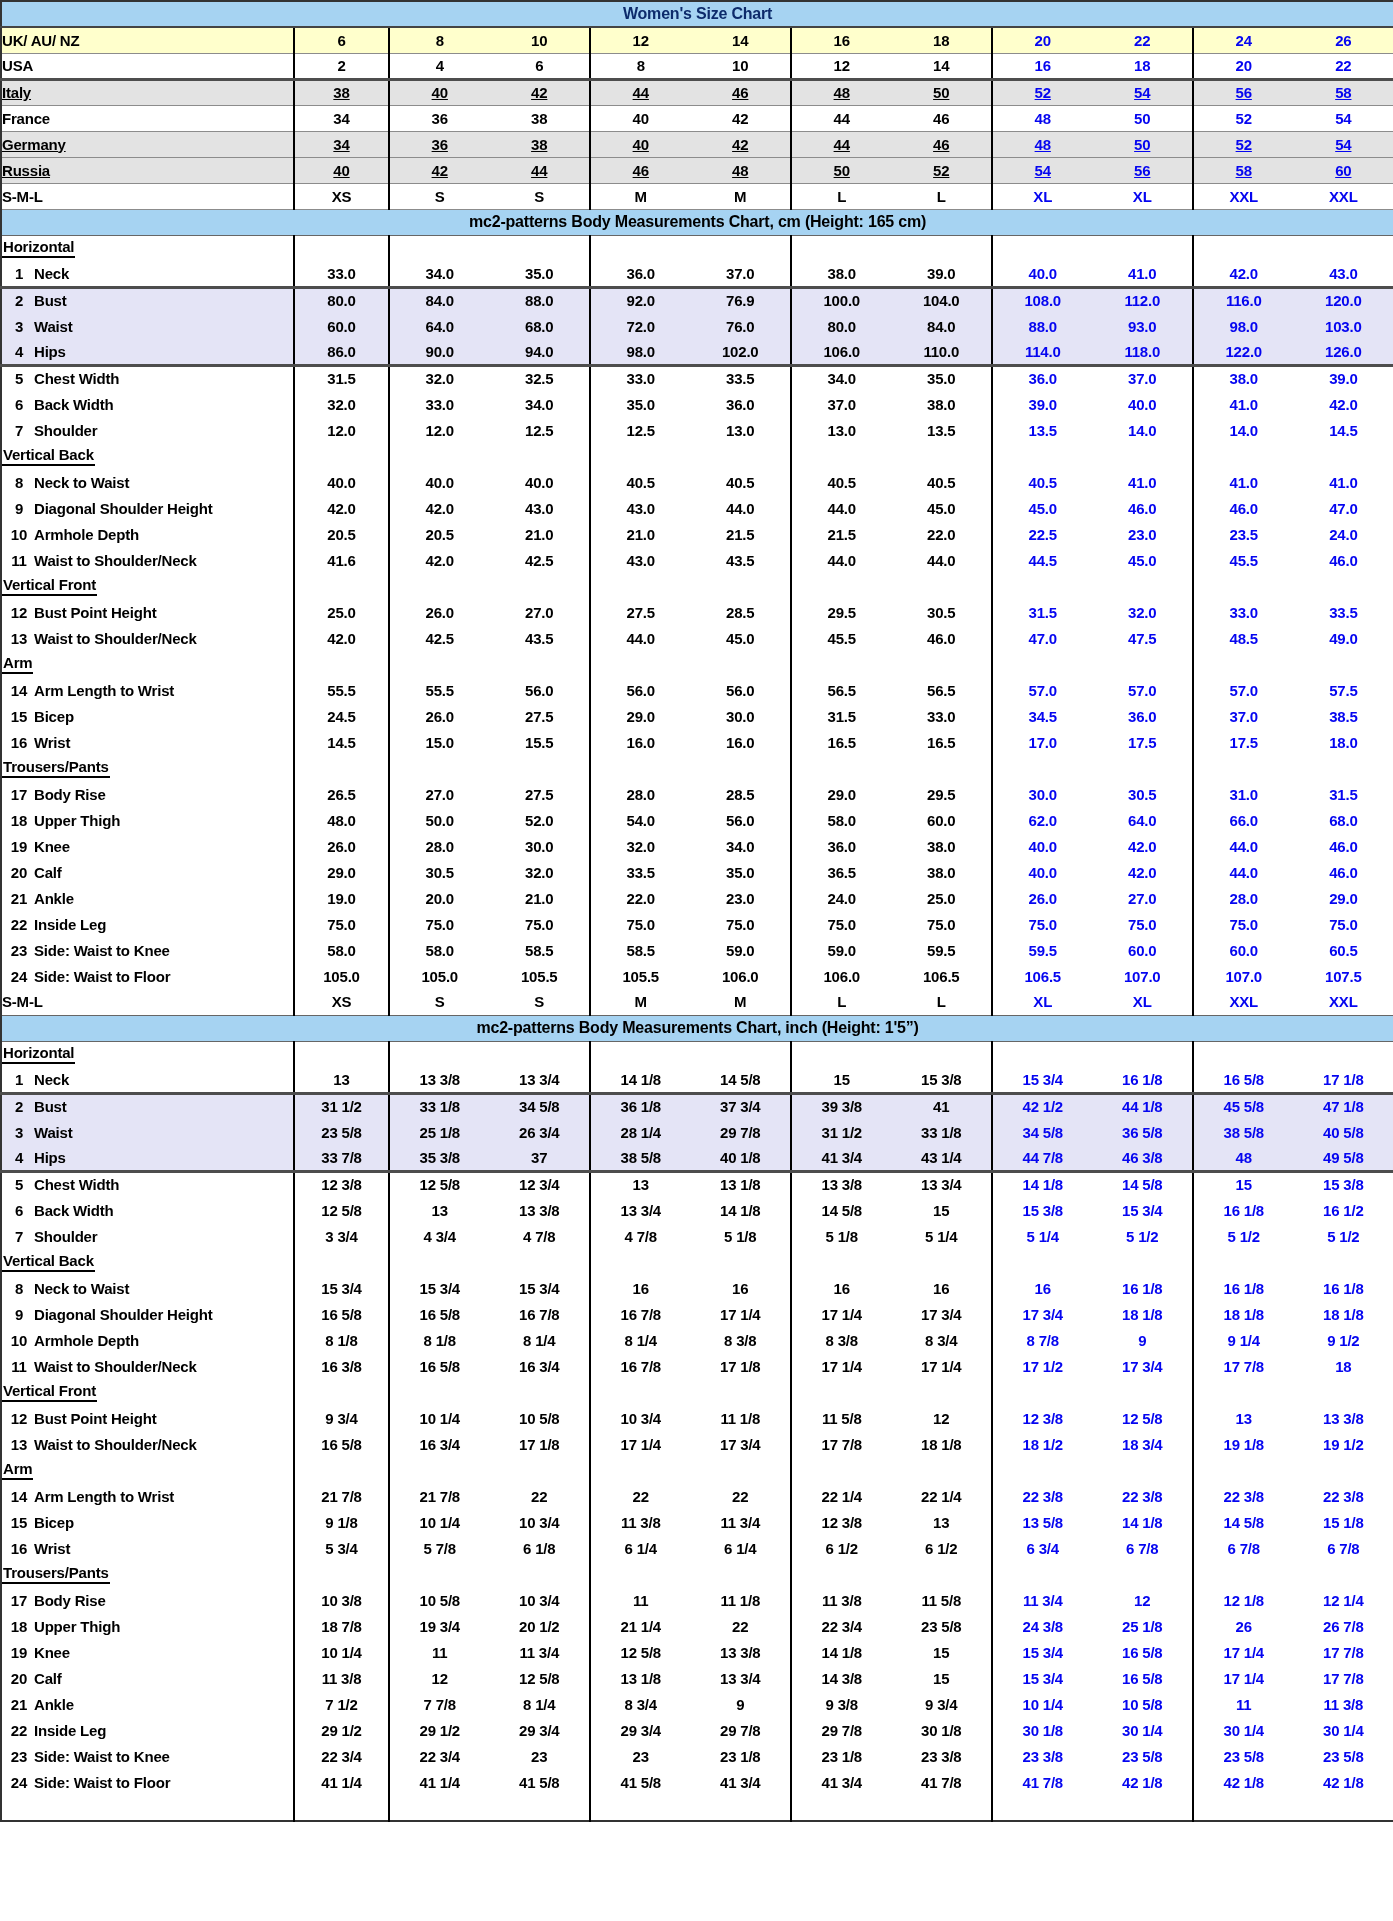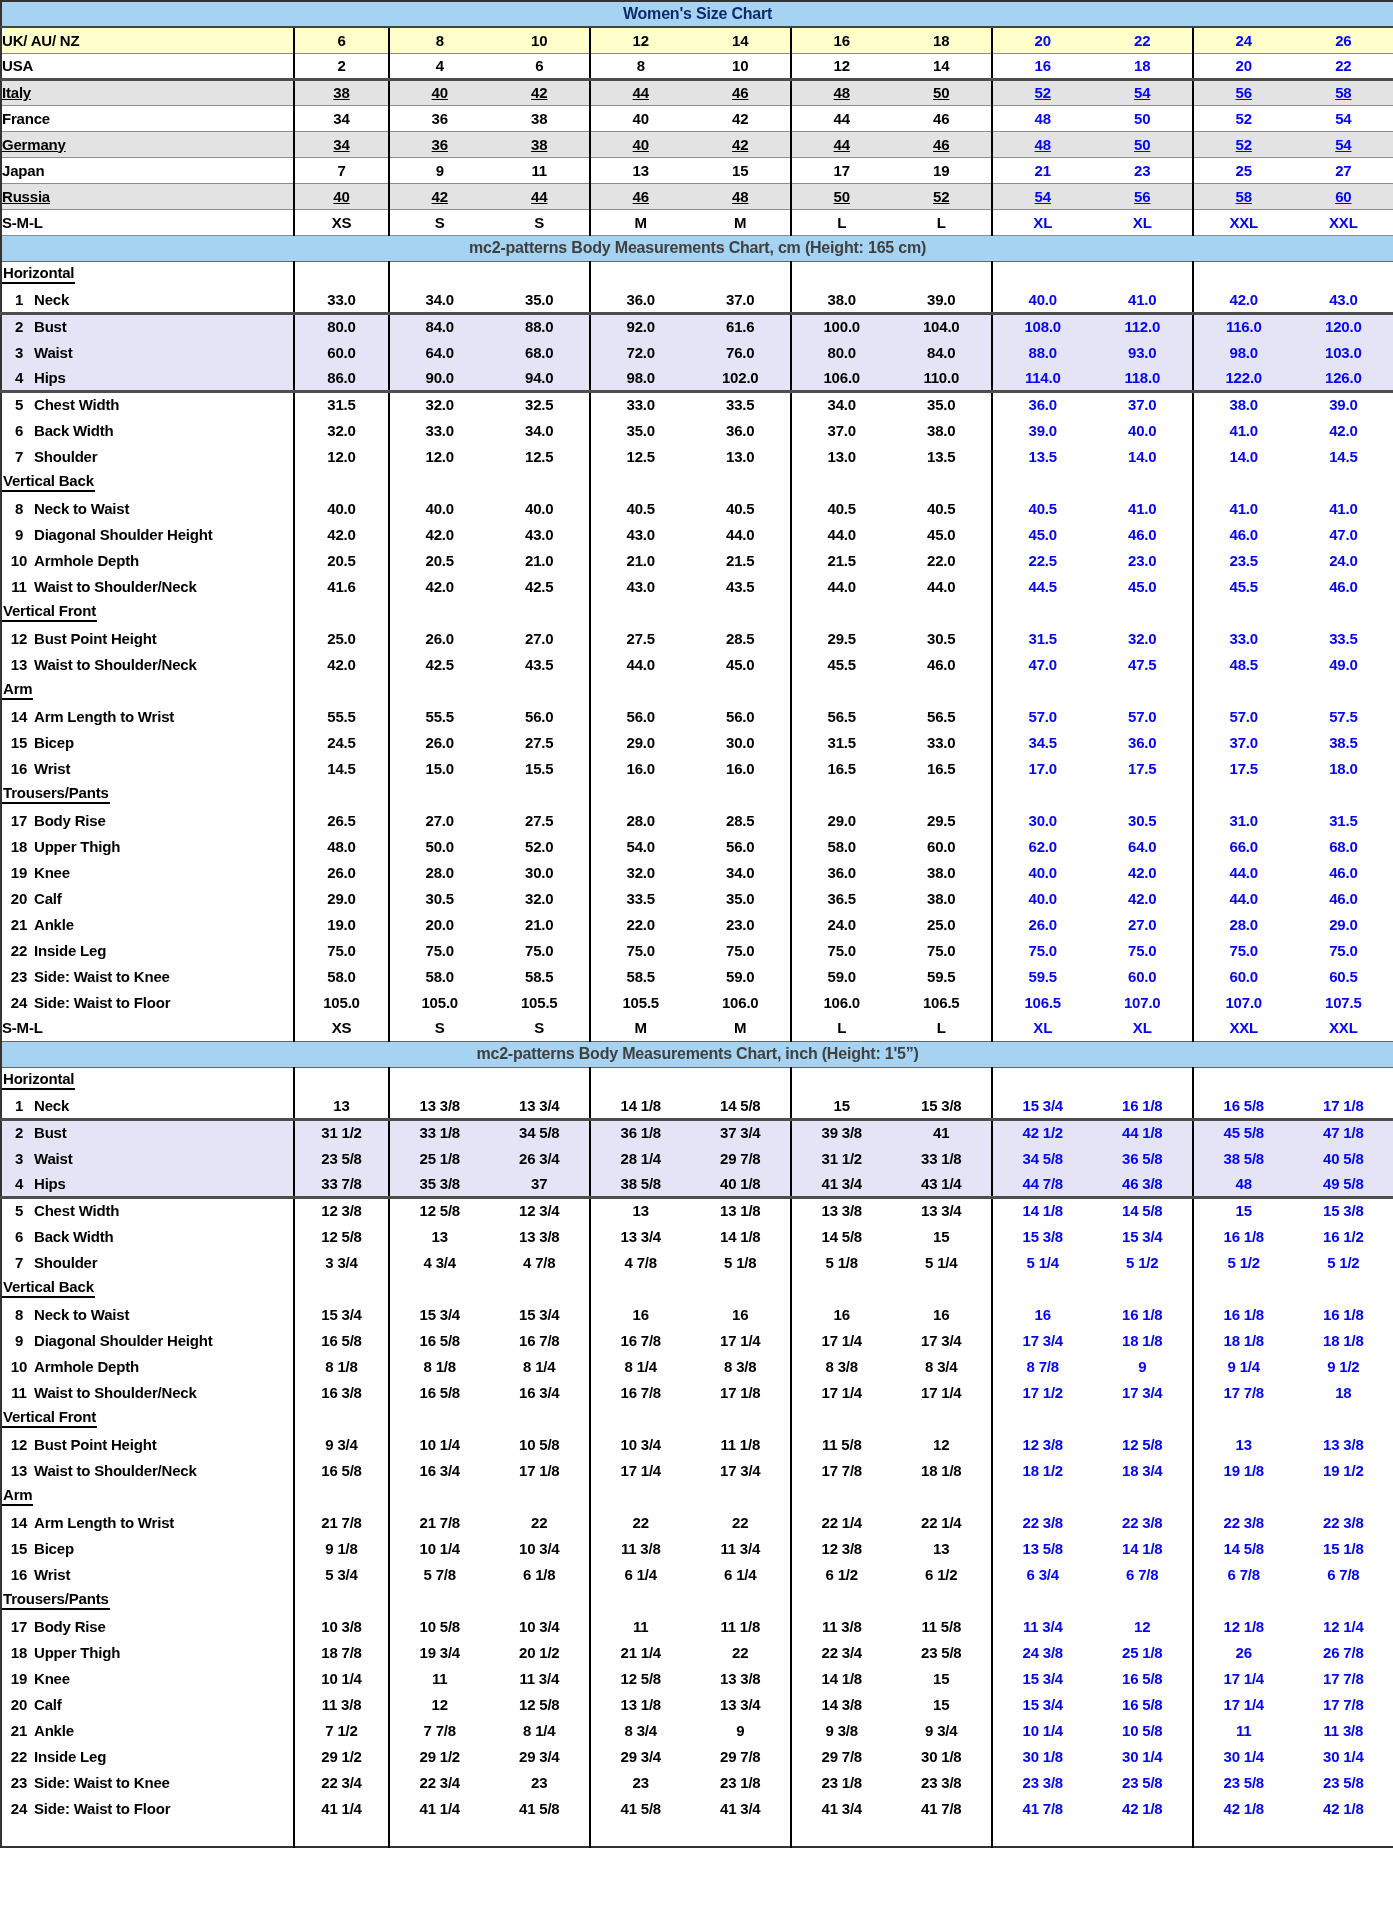--- a/index.html
+++ b/index.html
@@ -15,21 +15,21 @@
   }
   td {
     height:26px; vertical-align:middle; font-size:15px; font-weight:bold;
     color:#000000; overflow:hidden; white-space:nowrap; letter-spacing:-0.2px;
   }
   td.band {
     text-align:center; font-size:16px;
     background:var(--band_bg,#a6d3f2);
   }
   tr.band-top td.band { color:var(--title_text,#0d2b6b); border-bottom:2px solid #444444; }
-  tr.band-mid td.band { color:#404040; border-top:1px solid #666666; border-bottom:1px solid #666666; }
+  tr.band-mid td.band { color:#000000; border-top:1px solid #666666; border-bottom:1px solid #666666; }
   td.lbl { border-right:2px solid #000000; padding-left:2px; text-align:left; }
   td.val { text-align:center; }
   td.c0, td.c2, td.c4, td.c6, td.c8 { border-right:2px solid #000000; }
   .blue { color:var(--blue_text,#0505f0); }
   tr.grid td { border-bottom:1px solid #8c8c8c; }
   tr.sep td { border-bottom:3px solid #4d4d4d !important; }
   tr.bg-yellow td { background:var(--yellow_bg,#ffffcc); }
   tr.bg-gray td { background:var(--gray_bg,#e3e3e3);text-decoration:underline; }
   tr.bg-purple td { background:var(--purple_bg,#e4e4f6); }
   .num { display:inline-block; width:30px; text-align:center; }
@@ -123,34 +123,20 @@
           <td class="val c2">38</td>
           <td class="val c3">40</td>
           <td class="val c4">42</td>
           <td class="val c5">44</td>
           <td class="val c6">46</td>
           <td class="val c7 blue">48</td>
           <td class="val c8 blue">50</td>
           <td class="val c9 blue">52</td>
           <td class="val c10 blue">54</td>
         </tr>
-        <tr class="plain grid">
-          <td class="lbl"><span class="ctr">Japan</span></td>
-          <td class="val c0">7</td>
-          <td class="val c1">9</td>
-          <td class="val c2">11</td>
-          <td class="val c3">13</td>
-          <td class="val c4">15</td>
-          <td class="val c5">17</td>
-          <td class="val c6">19</td>
-          <td class="val c7 blue">21</td>
-          <td class="val c8 blue">23</td>
-          <td class="val c9 blue">25</td>
-          <td class="val c10 blue">27</td>
-        </tr>
         <tr class="plain grid bg-gray">
           <td class="lbl"><span class="ctr">Russia</span></td>
           <td class="val c0">40</td>
           <td class="val c1">42</td>
           <td class="val c2">44</td>
           <td class="val c3">46</td>
           <td class="val c4">48</td>
           <td class="val c5">50</td>
           <td class="val c6">52</td>
           <td class="val c7 blue">54</td>
@@ -202,21 +188,21 @@
           <td class="val c8 blue">41.0</td>
           <td class="val c9 blue">42.0</td>
           <td class="val c10 blue">43.0</td>
         </tr>
         <tr class="measure bg-purple">
           <td class="lbl"><span class="num">2</span><span class="txt">Bust</span></td>
           <td class="val c0">80.0</td>
           <td class="val c1">84.0</td>
           <td class="val c2">88.0</td>
           <td class="val c3">92.0</td>
-          <td class="val c4">61.6</td>
+          <td class="val c4">76.9</td>
           <td class="val c5">100.0</td>
           <td class="val c6">104.0</td>
           <td class="val c7 blue">108.0</td>
           <td class="val c8 blue">112.0</td>
           <td class="val c9 blue">116.0</td>
           <td class="val c10 blue">120.0</td>
         </tr>
         <tr class="measure bg-purple">
           <td class="lbl"><span class="num">3</span><span class="txt">Waist</span></td>
           <td class="val c0">60.0</td>

